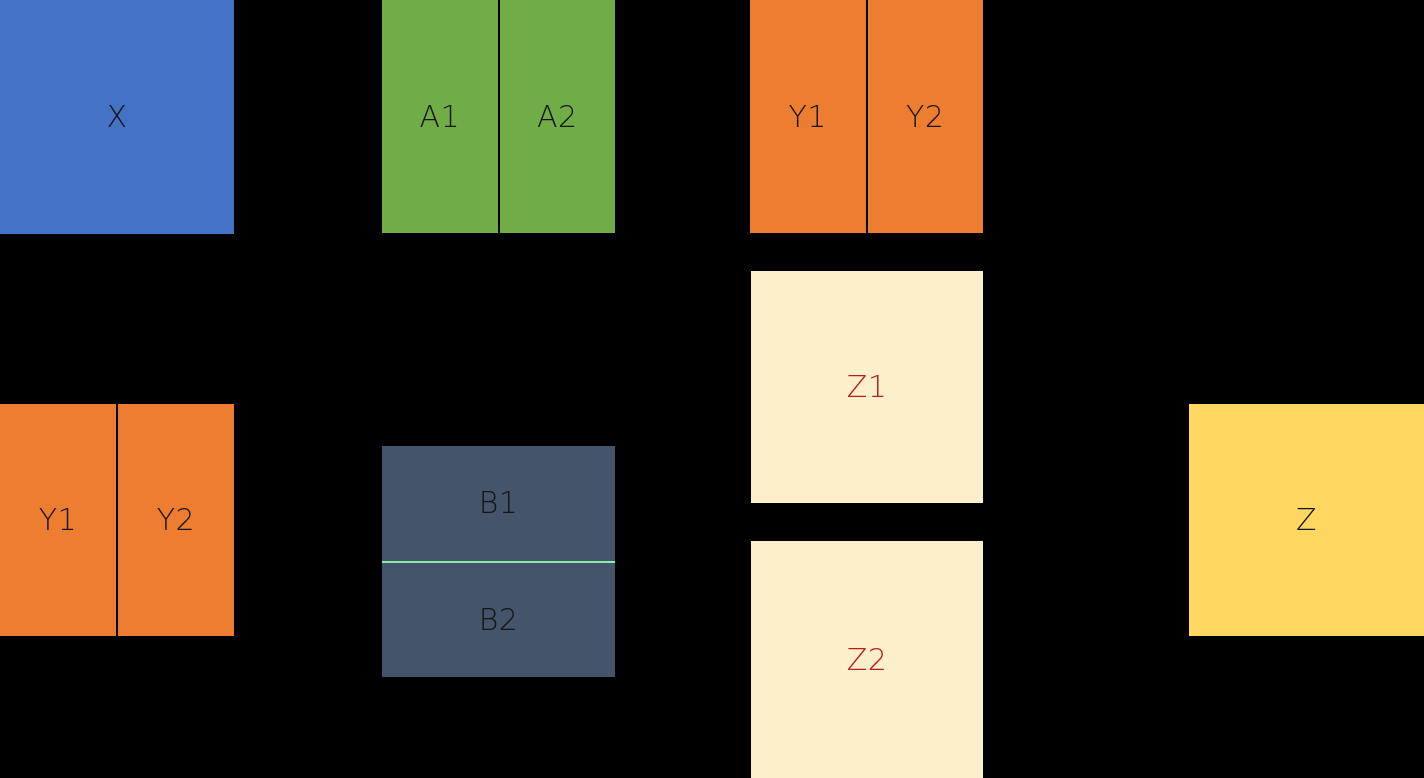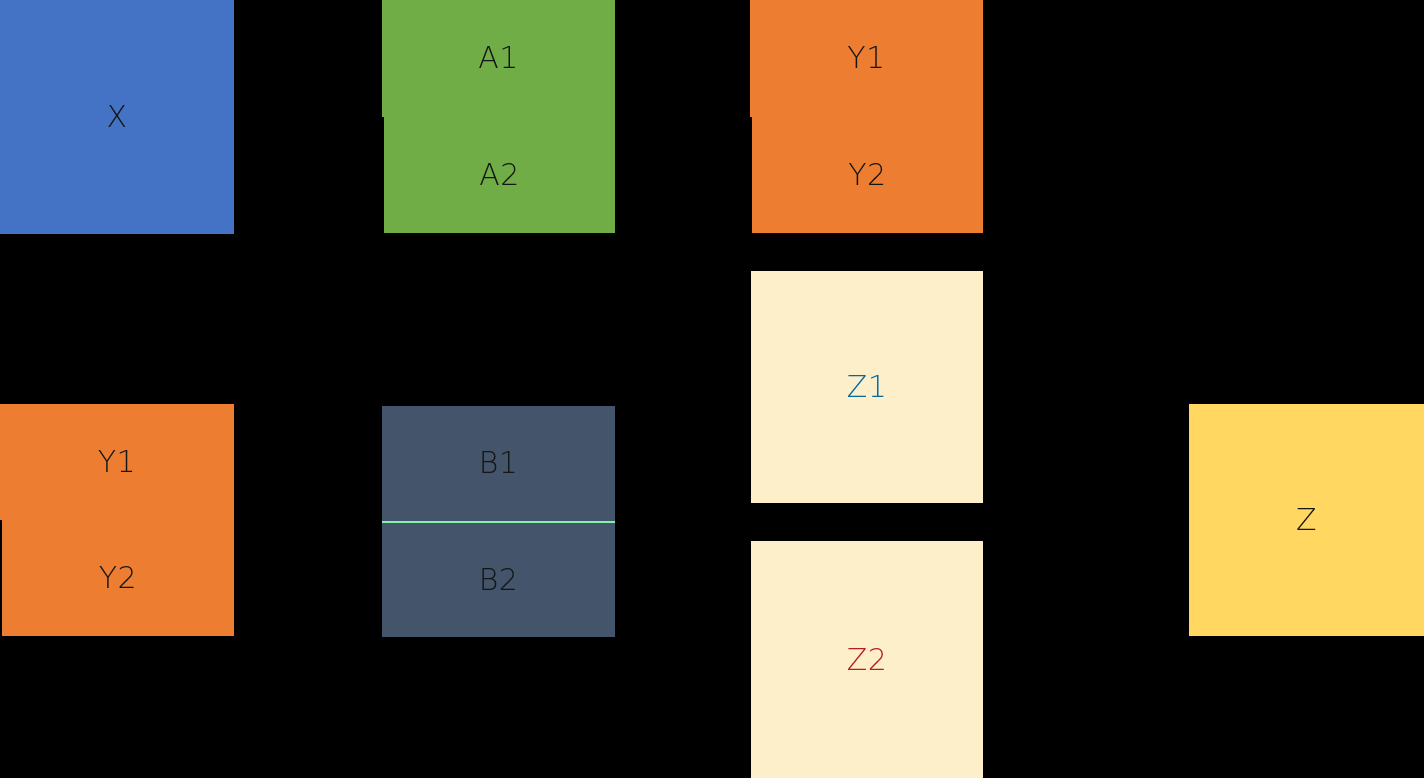--- a/index.html
+++ b/index.html
@@ -27,27 +27,28 @@
     font-weight: 300;
     letter-spacing: 0.5px;
     line-height: 1;
     user-select: none;
   }
   
   .split-h {
     position: absolute;
     box-sizing: border-box;
     display: flex;
-    flex-direction: column;
+    flex-direction: row;
   }
   .split-v {
     position: absolute;
     box-sizing: border-box;
     display: flex;
     flex-direction: column;
+    margin-top: 40px;
   }
   .cell {
     box-sizing: border-box;
     flex: 1 1 0;
     display: flex;
     align-items: center;
     justify-content: center;
     color: #151515;
     font-size: 30px;
     font-weight: 300;
@@ -81,21 +82,21 @@
       </div>
     </div>
     <div class="split-h" style="background: rgb(237, 125, 49); left: 750px; top: 0px; width: 233px; height: 233px; color: rgb(21, 21, 21);">
       <div class="cell">
         <span class="label">Y1</span>
       </div>
       <div class="cell">
         <span class="label">Y2</span>
       </div>
     </div>
-    <div class="node" style="background: rgb(253, 239, 202); left: 751px; top: 271px; width: 232px; height: 232px; color: #0369a1;">
+    <div class="node" style="background: rgb(253, 239, 202); left: 751px; top: 271px; width: 232px; height: 232px; color: #b91c1c;">
       <span class="label">Z1</span>
     </div>
     <div class="split-h" style="background: rgb(237, 125, 49); left: 0px; top: 404px; width: 234px; height: 232px; color: rgb(21, 21, 21);">
       <div class="cell">
         <span class="label">Y1</span>
       </div>
       <div class="cell">
         <span class="label">Y2</span>
       </div>
     </div>

